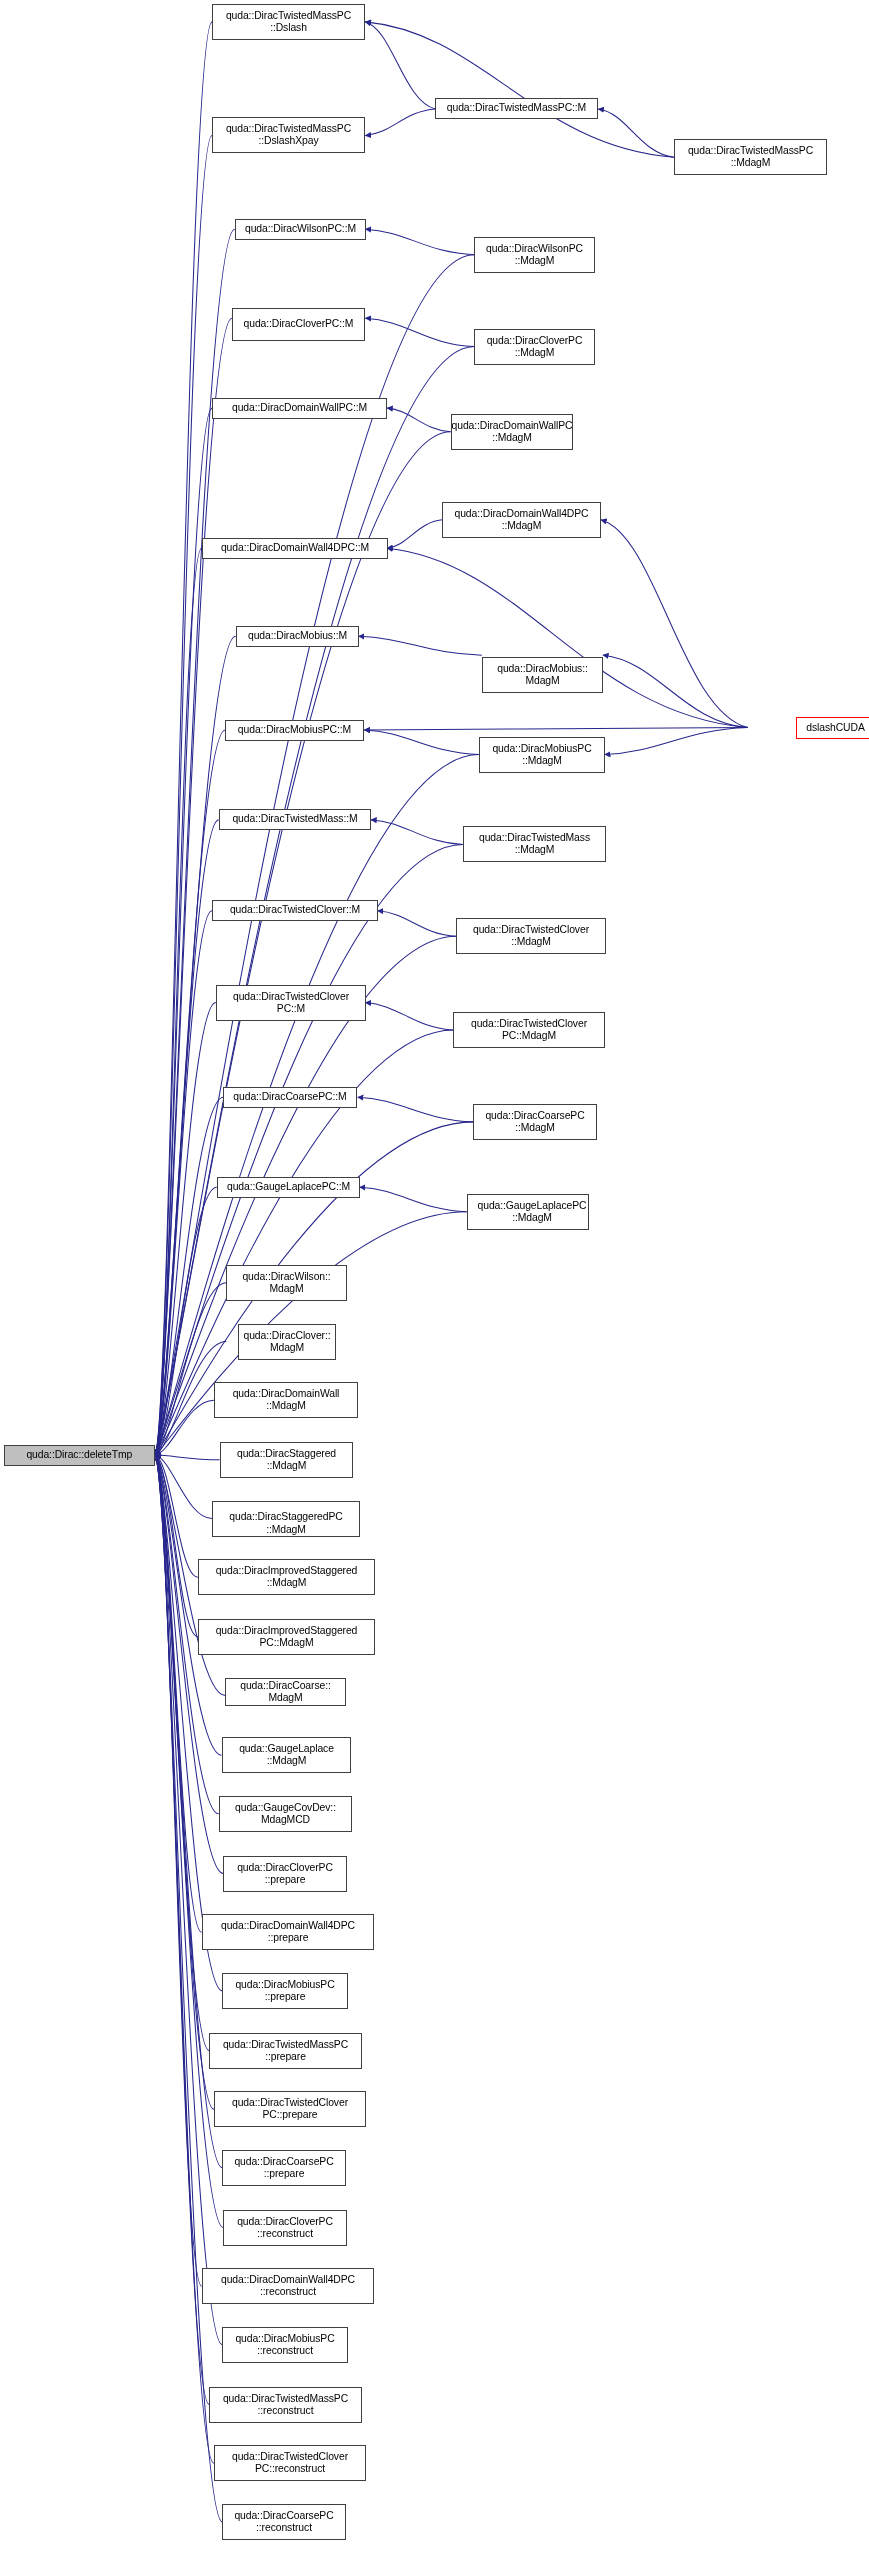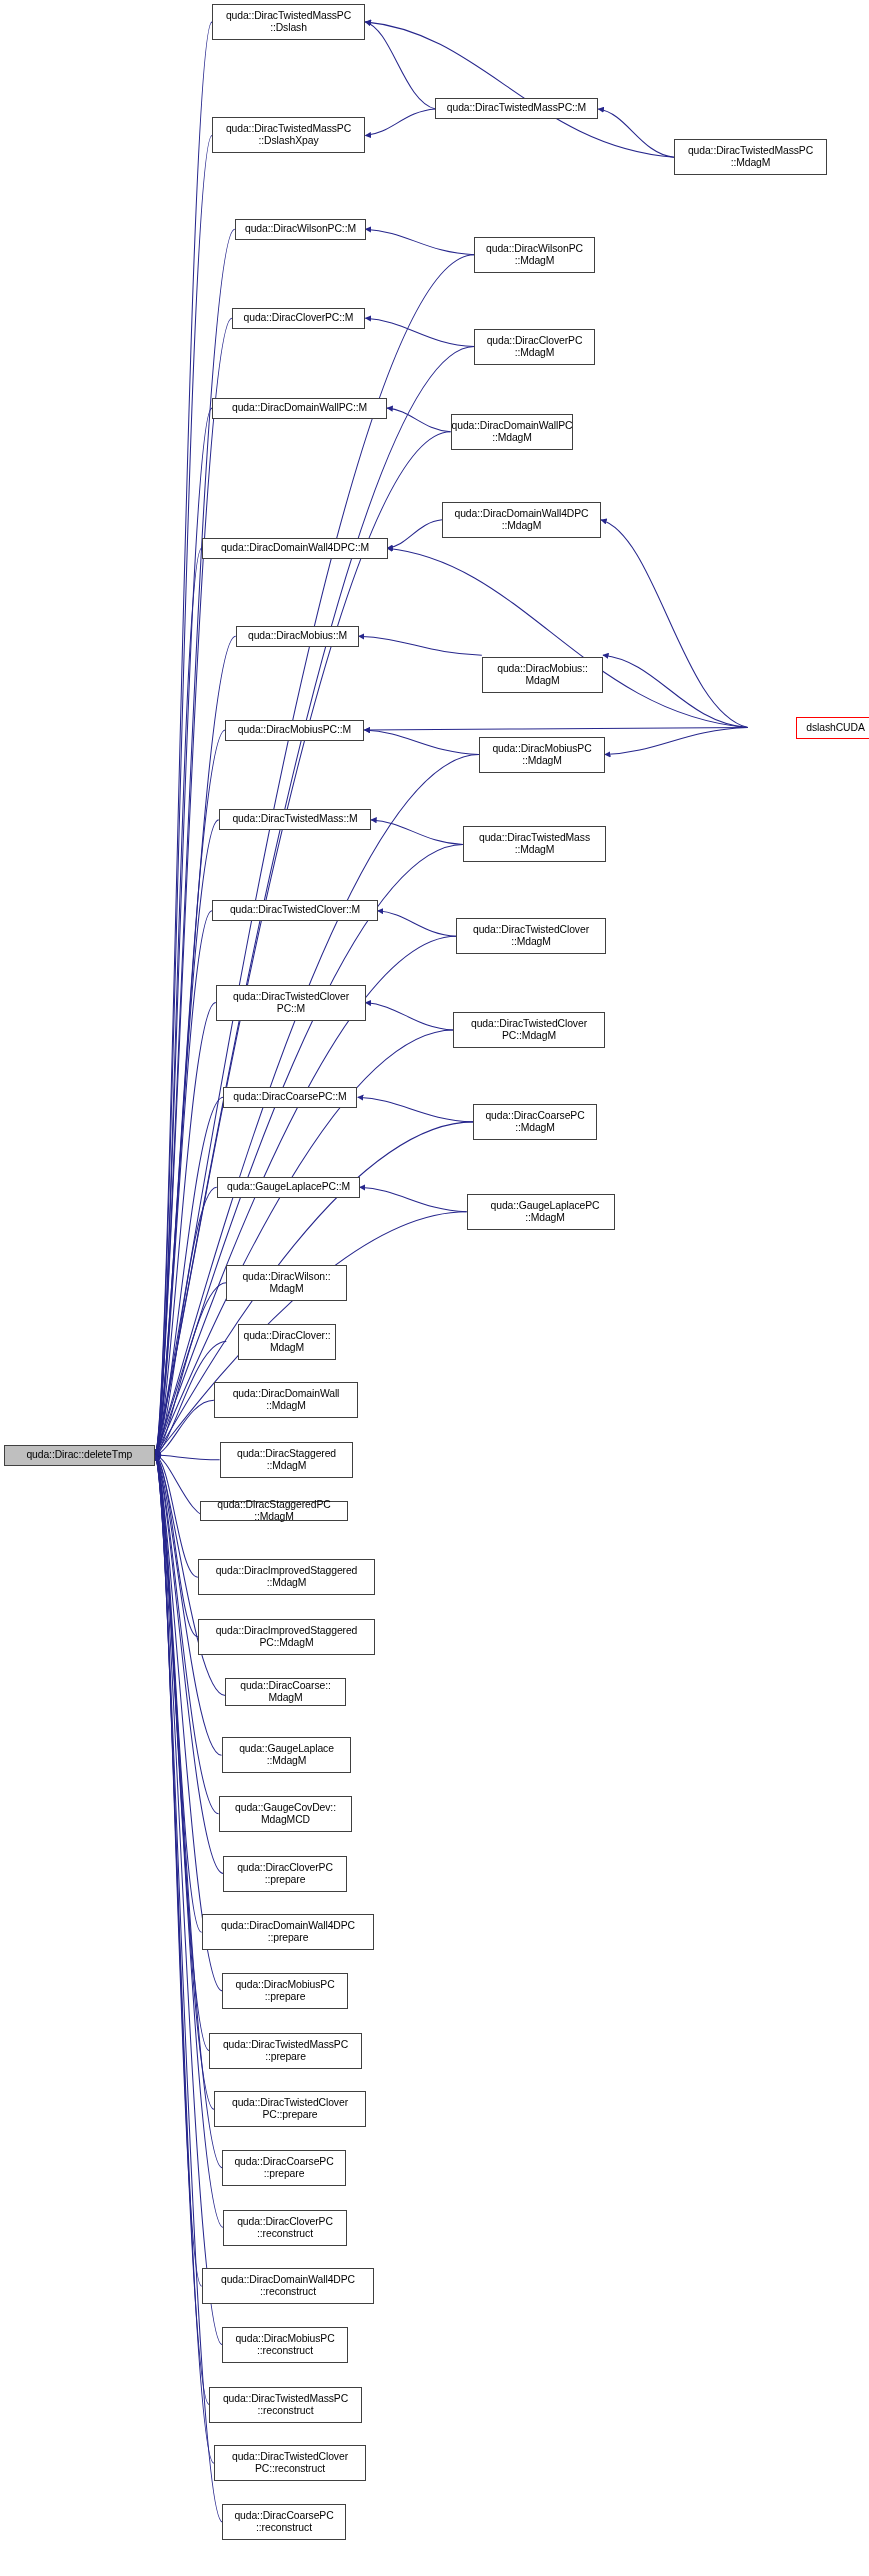--- a/index.html
+++ b/index.html
@@ -105,21 +105,21 @@
         <span>quda::DiracTwistedMassPC
 ::MdagM</span>
       </div>
       <div class="nodebox" style="left: 235px; top: 219px; width: 131px; height: 21px;">
         <span>quda::DiracWilsonPC::M</span>
       </div>
       <div class="nodebox" style="left: 474px; top: 237px; width: 121px; height: 36px;">
         <span>quda::DiracWilsonPC
 ::MdagM</span>
       </div>
-      <div class="nodebox" style="left: 232px; top: 308px; width: 133px; height: 21px;">
+      <div class="nodebox" style="left: 232px; top: 308px; width: 133px; height: 33px;">
         <span>quda::DiracCloverPC::M</span>
       </div>
       <div class="nodebox" style="left: 474px; top: 329px; width: 121px; height: 36px;">
         <span>quda::DiracCloverPC
 ::MdagM</span>
       </div>
       <div class="nodebox" style="left: 212px; top: 398px; width: 175px; height: 21px;">
         <span>quda::DiracDomainWallPC::M</span>
       </div>
       <div class="nodebox" style="left: 451px; top: 414px; width: 122px; height: 36px;">
@@ -172,41 +172,41 @@
       <div class="nodebox" style="left: 223px; top: 1087px; width: 134px; height: 21px;">
         <span>quda::DiracCoarsePC::M</span>
       </div>
       <div class="nodebox" style="left: 473px; top: 1104px; width: 124px; height: 36px;">
         <span>quda::DiracCoarsePC
 ::MdagM</span>
       </div>
       <div class="nodebox" style="left: 217px; top: 1177px; width: 143px; height: 21px;">
         <span>quda::GaugeLaplacePC::M</span>
       </div>
-      <div class="nodebox" style="left: 467px; top: 1194px; width: 148px; height: 36px; padding-left: 8px;">
+      <div class="nodebox" style="left: 467px; top: 1194px; width: 122px; height: 36px; padding-left: 8px;">
         <span>quda::GaugeLaplacePC
 ::MdagM</span>
       </div>
       <div class="nodebox" style="left: 226px; top: 1265px; width: 121px; height: 36px;">
         <span>quda::DiracWilson::
 MdagM</span>
       </div>
       <div class="nodebox" style="left: 238px; top: 1324px; width: 98px; height: 36px;">
         <span>quda::DiracClover::
 MdagM</span>
       </div>
       <div class="nodebox" style="left: 214px; top: 1382px; width: 144px; height: 36px;">
         <span>quda::DiracDomainWall
 ::MdagM</span>
       </div>
       <div class="nodebox" style="left: 220px; top: 1442px; width: 133px; height: 36px;">
         <span>quda::DiracStaggered
 ::MdagM</span>
       </div>
-      <div class="nodebox" style="left: 200px; top: 1501px; width: 148px; height: 20px;">
+      <div class="nodebox" style="left: 212px; top: 1501px; width: 148px; height: 36px; align-items: flex-end;">
         <span>quda::DiracStaggeredPC
 ::MdagM</span>
       </div>
       <div class="nodebox" style="left: 198px; top: 1559px; width: 177px; height: 36px;">
         <span>quda::DiracImprovedStaggered
 ::MdagM</span>
       </div>
       <div class="nodebox" style="left: 198px; top: 1619px; width: 177px; height: 36px;">
         <span>quda::DiracImprovedStaggered
 PC::MdagM</span>

